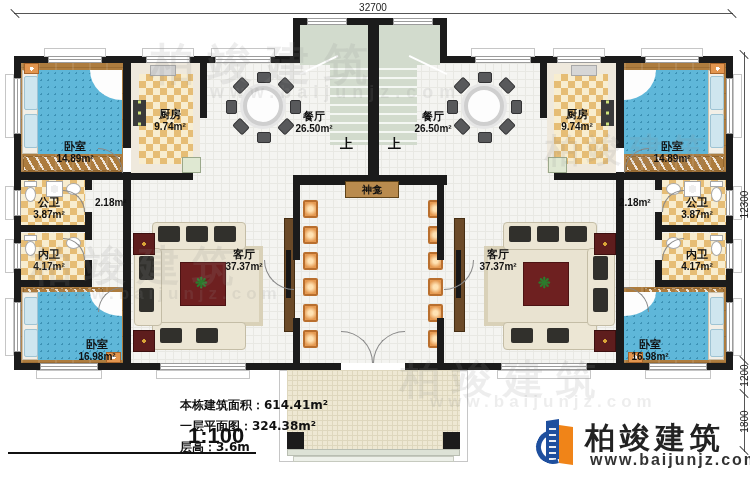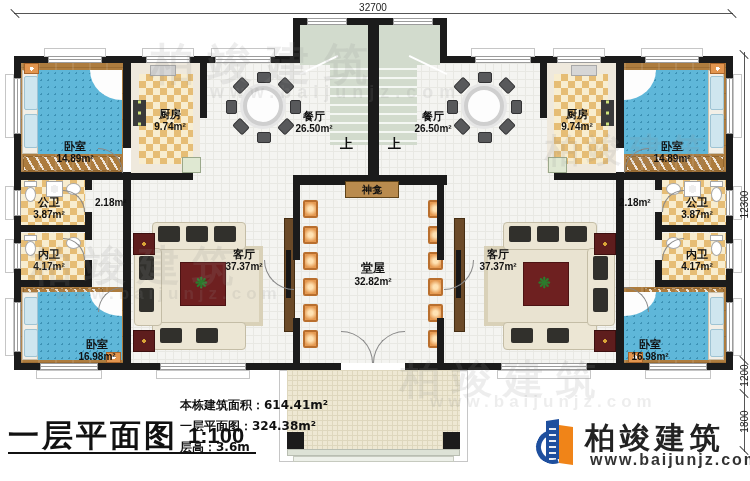--- a/index.html
+++ b/index.html
@@ -359,24 +359,20 @@
       <div class="area">26.50m²</div>
   </div>
   <div class="lbl" style="left:215px;top:248px;width:58px;">
     <div>客厅</div>
       <div class="area">37.37m²</div>
   </div>
   <div class="lbl" style="left:469px;top:248px;width:58px;">
     <div>客厅</div>
       <div class="area">37.37m²</div>
   </div>
-  <div class="lbl" style="left:338px;top:262px;width:70px;font-size:12px;">
-    <div>堂屋</div>
-      <div class="area">32.82m²</div>
-  </div>
   <div class="lbl" style="left:24px;top:196px;width:50px;">
     <div>公卫</div>
       <div class="area">3.87m²</div>
   </div>
   <div class="lbl" style="left:672px;top:196px;width:50px;">
     <div>公卫</div>
       <div class="area">3.87m²</div>
   </div>
   <div class="lbl" style="left:24px;top:248px;width:50px;">
     <div>内卫</div>
@@ -405,21 +401,20 @@
   <div class="dimtxt" style="left:726px;top:416px;width:36px;background:transparent;transform:rotate(-90deg);">1800</div>
 
   <div class="wm" style="left:150px;top:35px;font-size:44px;letter-spacing:14px;">柏竣建筑</div>
   <div class="wm" style="left:210px;top:82px;font-size:18px;letter-spacing:6px;">www.baijunjz.com</div>
   <div class="wm" style="left:545px;top:128px;font-size:34px;letter-spacing:8px;">柏竣建筑</div>
   <div class="wm" style="left:30px;top:238px;font-size:42px;letter-spacing:12px;">柏竣建筑</div>
   <div class="wm" style="left:55px;top:284px;font-size:17px;letter-spacing:5px;">www.baijunjz.com</div>
   <div class="wm" style="left:400px;top:352px;font-size:40px;letter-spacing:12px;">柏竣建筑</div>
   <div class="wm" style="left:430px;top:392px;font-size:17px;letter-spacing:5px;">www.baijunjz.com</div>
 
-  <div class="ttl" style="left:8px;top:415px;font-size:31px;letter-spacing:3px;">一层平面图</div>
   <div class="ttl" style="left:188px;top:423px;font-size:22px;">1:100</div>
   <div class="abs" style="left:8px;top:452px;width:248px;height:2px;background:#111;"></div>
 
   <div class="stats-line" style="left:180px;top:397px;">
     <span>本栋建筑面积：</span><span class="v">614.41m²</span>
   </div>
   <div class="stats-line" style="left:180px;top:418px;">
     <span>一层平面图：</span><span class="v">324.38m²</span>
   </div>
   <div class="stats-line" style="left:180px;top:439px;">

